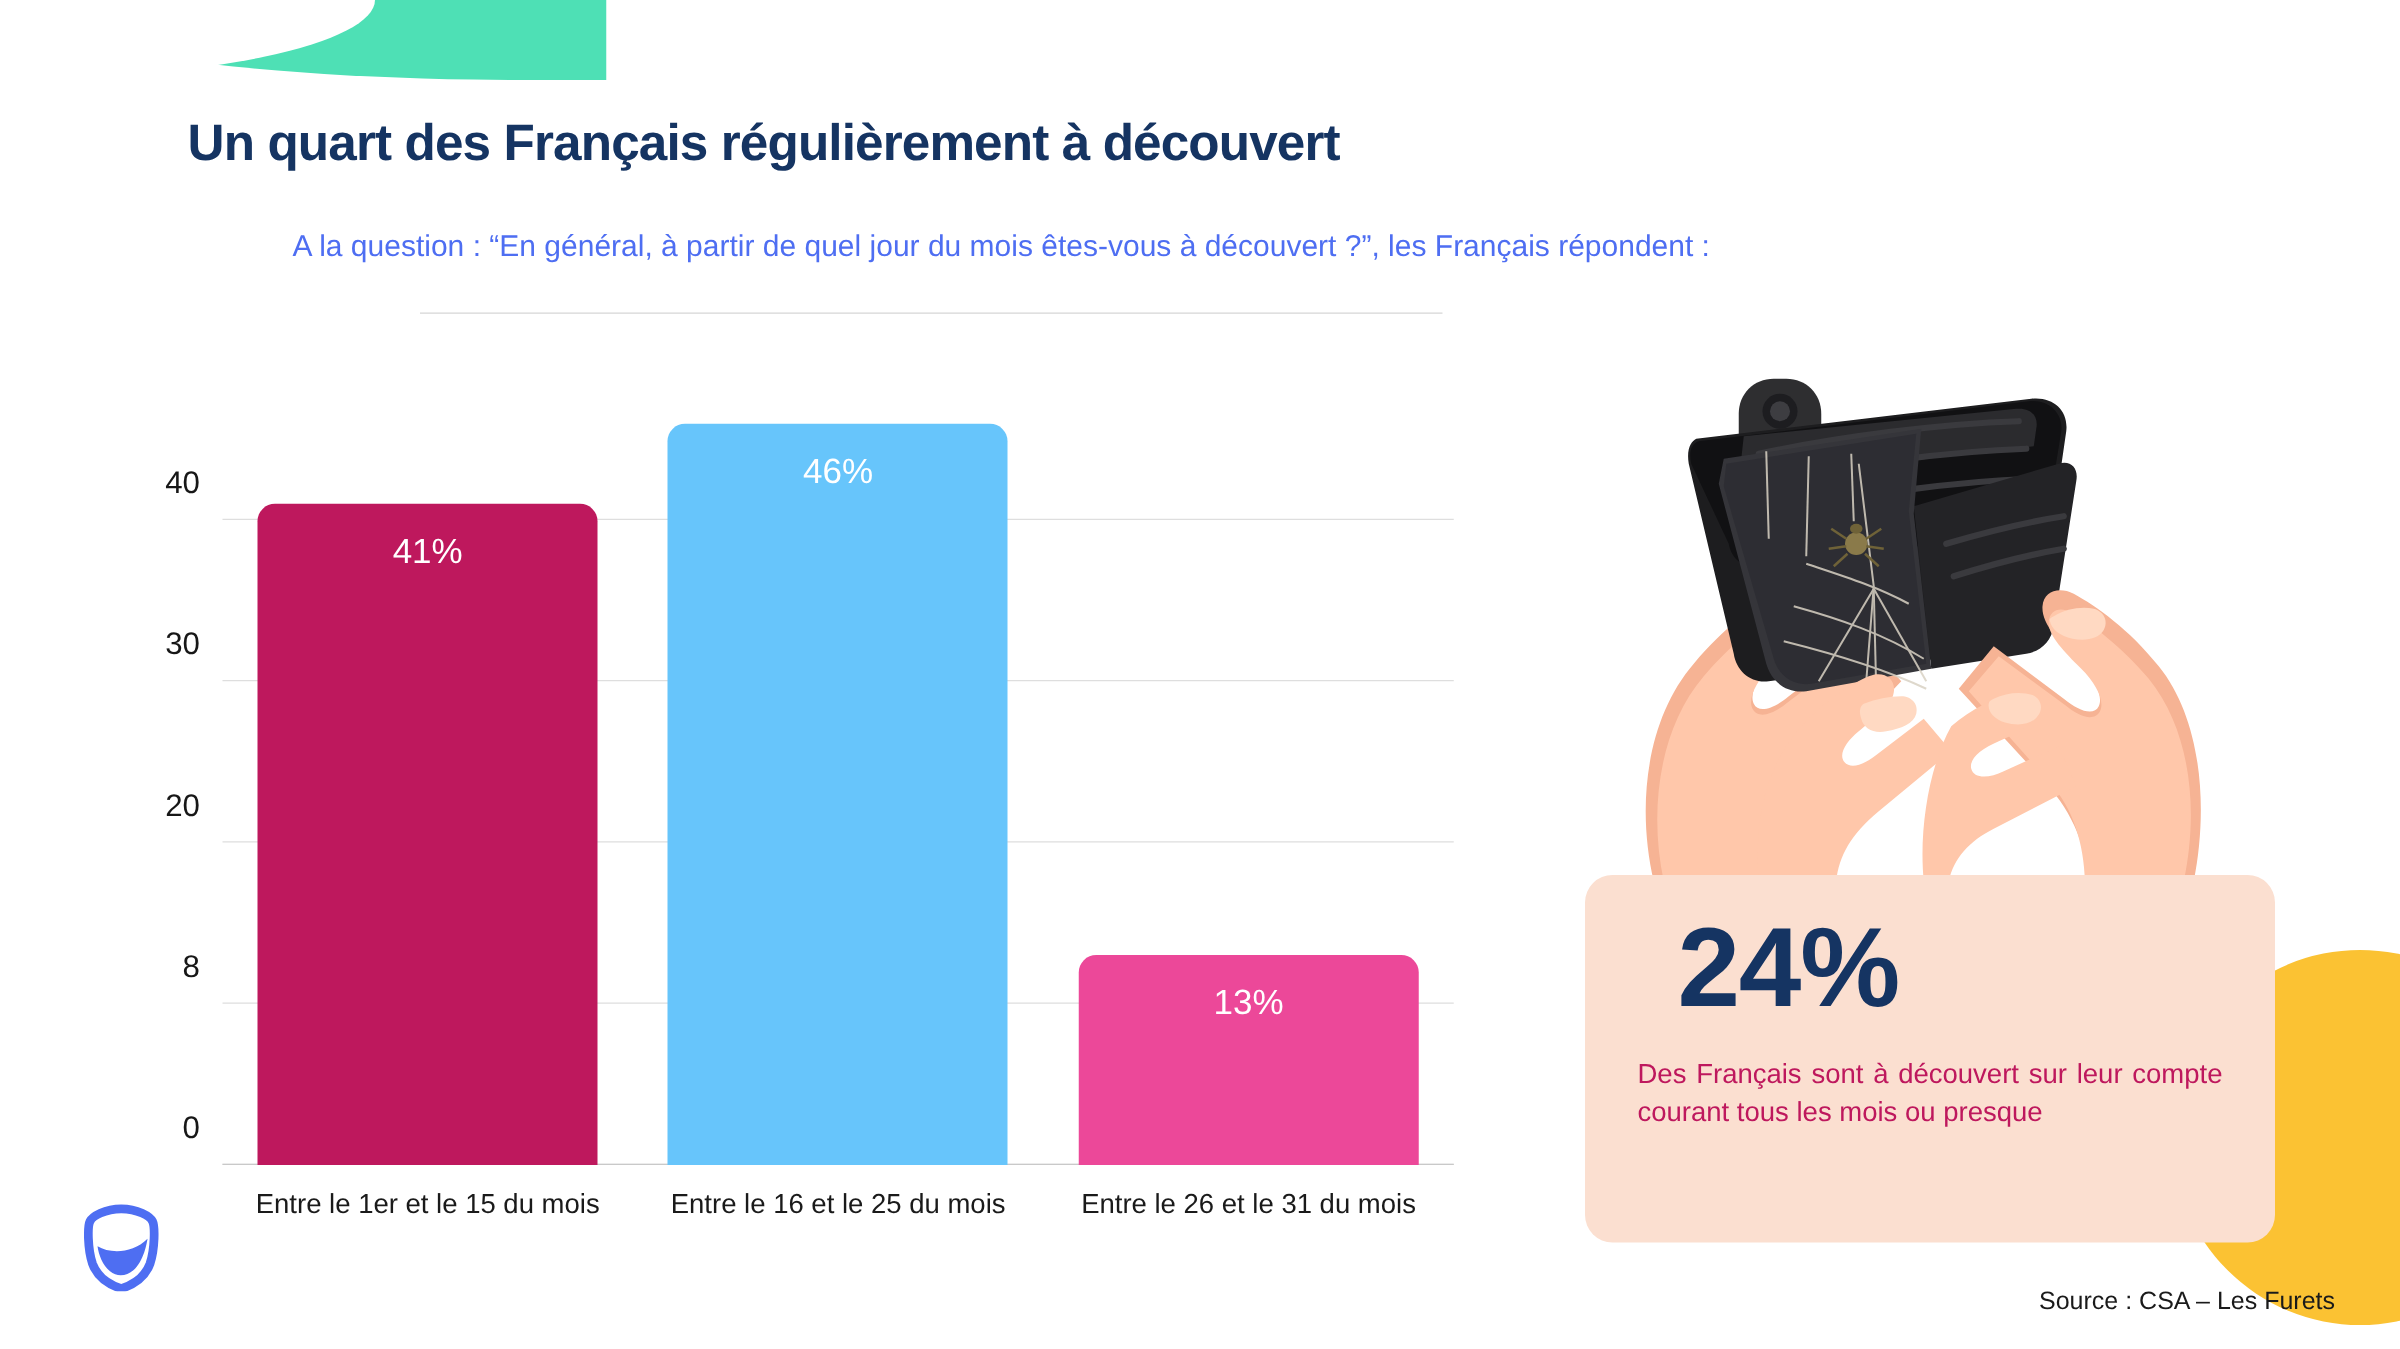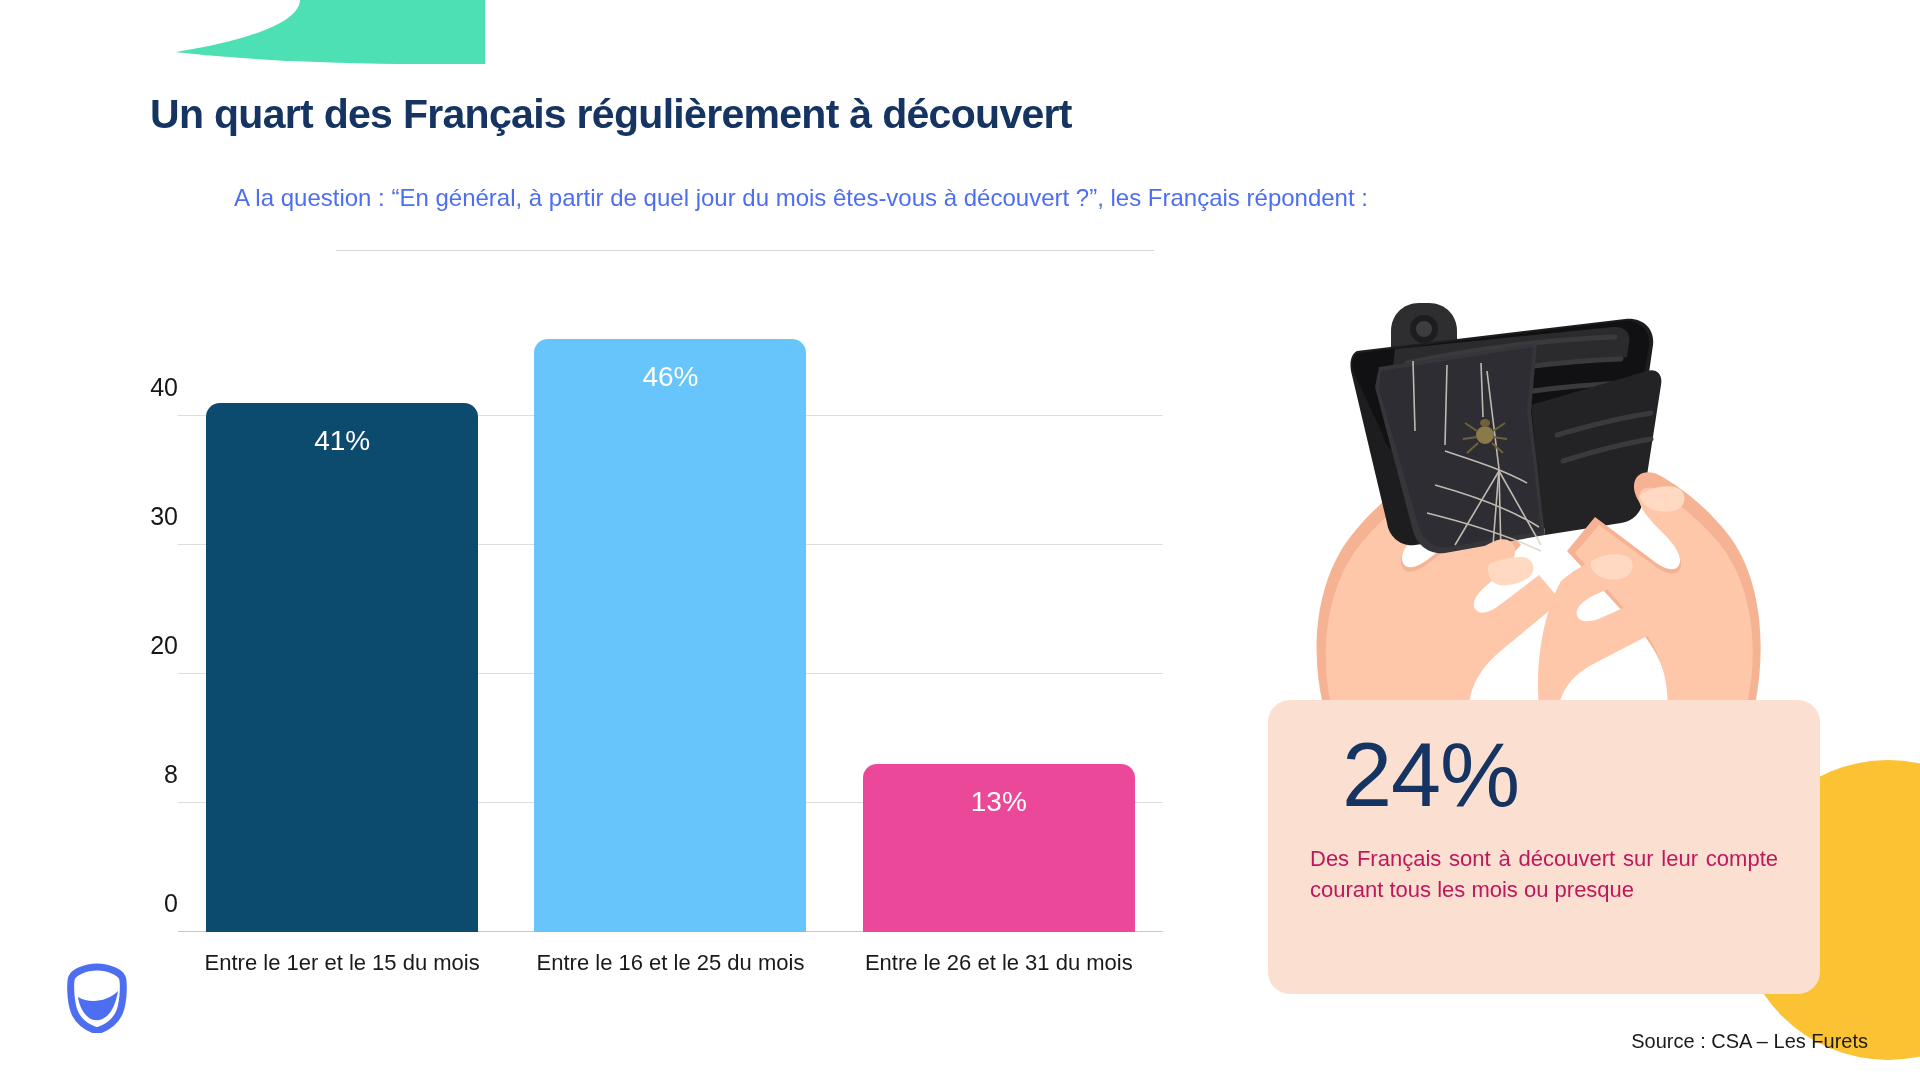--- a/index.html
+++ b/index.html
@@ -58,21 +58,21 @@
   }
   .gridline {
     position: absolute; left: 0; width: 100%; height: 1px;
     background: #dedede;
   }
   .axis-base {
     position: absolute; left: 0; bottom: 0; width: 100%; height: 1px;
     background: #c9c9c9;
   }
   .ytick {
-    position: absolute; right: 100%; 
+    position: absolute; right: 100%; margin-right: 18px;
     transform: translateY(-50%);
     font-size: 25px; color: #171717; white-space: nowrap;
   }
   .bars {
     position: absolute; left: 0; bottom: 0; width: 100%; height: 100%;
     display: flex; align-items: flex-end;
   }
   .barcell {
     flex: 1 1 0; height: 100%;
     display: flex; flex-direction: column; justify-content: flex-end; align-items: center;
@@ -104,21 +104,21 @@
   .wallet { position: absolute; left: 1295px; top: 245px; width: 490px; height: 460px; }
 
   
   .callout {
     position: absolute; left: 1268px; top: 700px;
     width: 552px; height: 294px;
     background: #fbdfd0; border-radius: 22px;
     padding: 28px 42px 0 42px;
   }
   .callout-figure {
-    font-size: 90px; font-weight: normal; color: #153462;
+    font-size: 90px; font-weight: bold; color: #153462;
     letter-spacing: -1px; line-height: 1.05;
     text-align: left; padding-left: 32px;
   }
   .callout-text {
     margin-top: 20px;
     font-size: 22px; color: #be185d; line-height: 1.42;
     text-align: justify;
   }
 
   
@@ -152,21 +152,21 @@
           <div class="gridline" style="bottom: 40.8163%;"></div>
           <div class="ytick" style="bottom: 40.8163%; position: absolute; right: 100%;">20</div>
           <div class="gridline" style="bottom: 61.2245%;"></div>
           <div class="ytick" style="bottom: 61.2245%; position: absolute; right: 100%;">30</div>
           <div class="gridline" style="bottom: 81.6327%;"></div>
           <div class="ytick" style="bottom: 81.6327%; position: absolute; right: 100%;">40</div>
         </div>
       <div class="axis-base"></div>
       <div class="bars" id="bars">
           <div class="barcell">
-            <div class="bar" style="height: 83.6735%; background: #0c4a6e;">
+            <div class="bar" style="height: 83.6735%; background: #be185d;">
               <span class="barlabel">41%</span>
             </div>
           </div>
           <div class="barcell">
             <div class="bar" style="height: 93.8776%; background: rgb(103, 197, 251);">
               <span class="barlabel">46%</span>
             </div>
           </div>
           <div class="barcell">
             <div class="bar" style="height: 26.5306%; background: #ec4899;">

